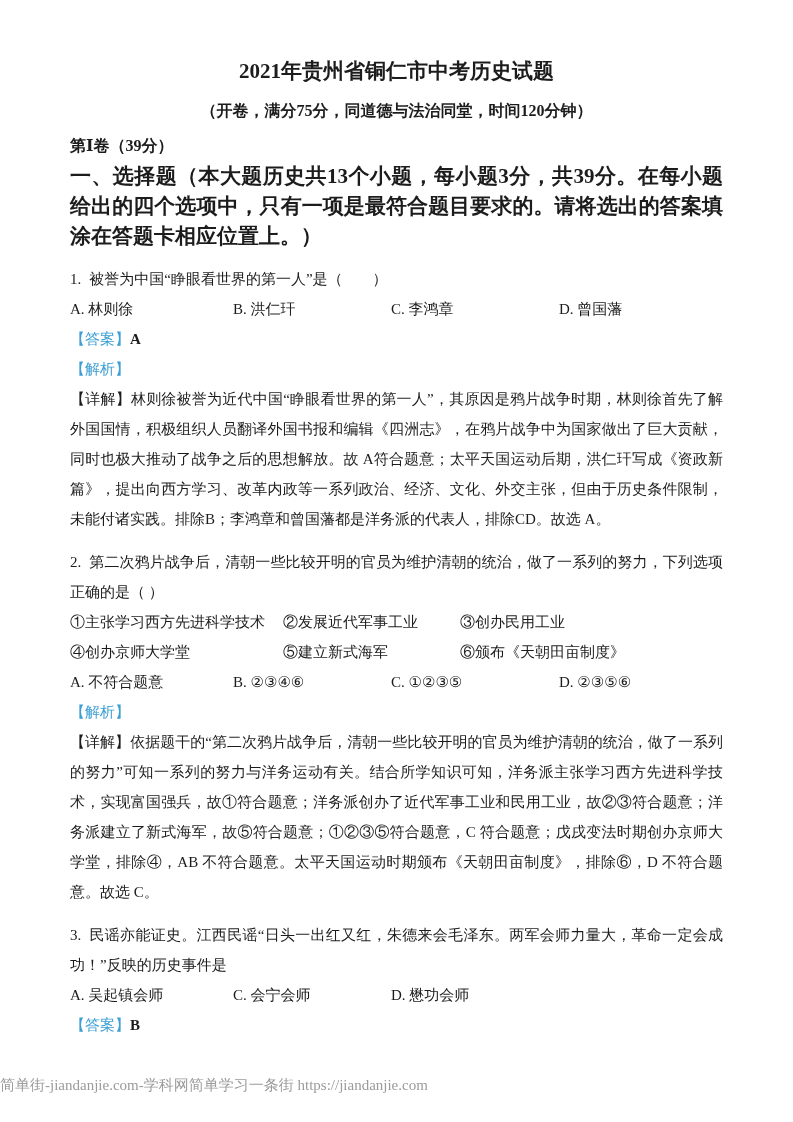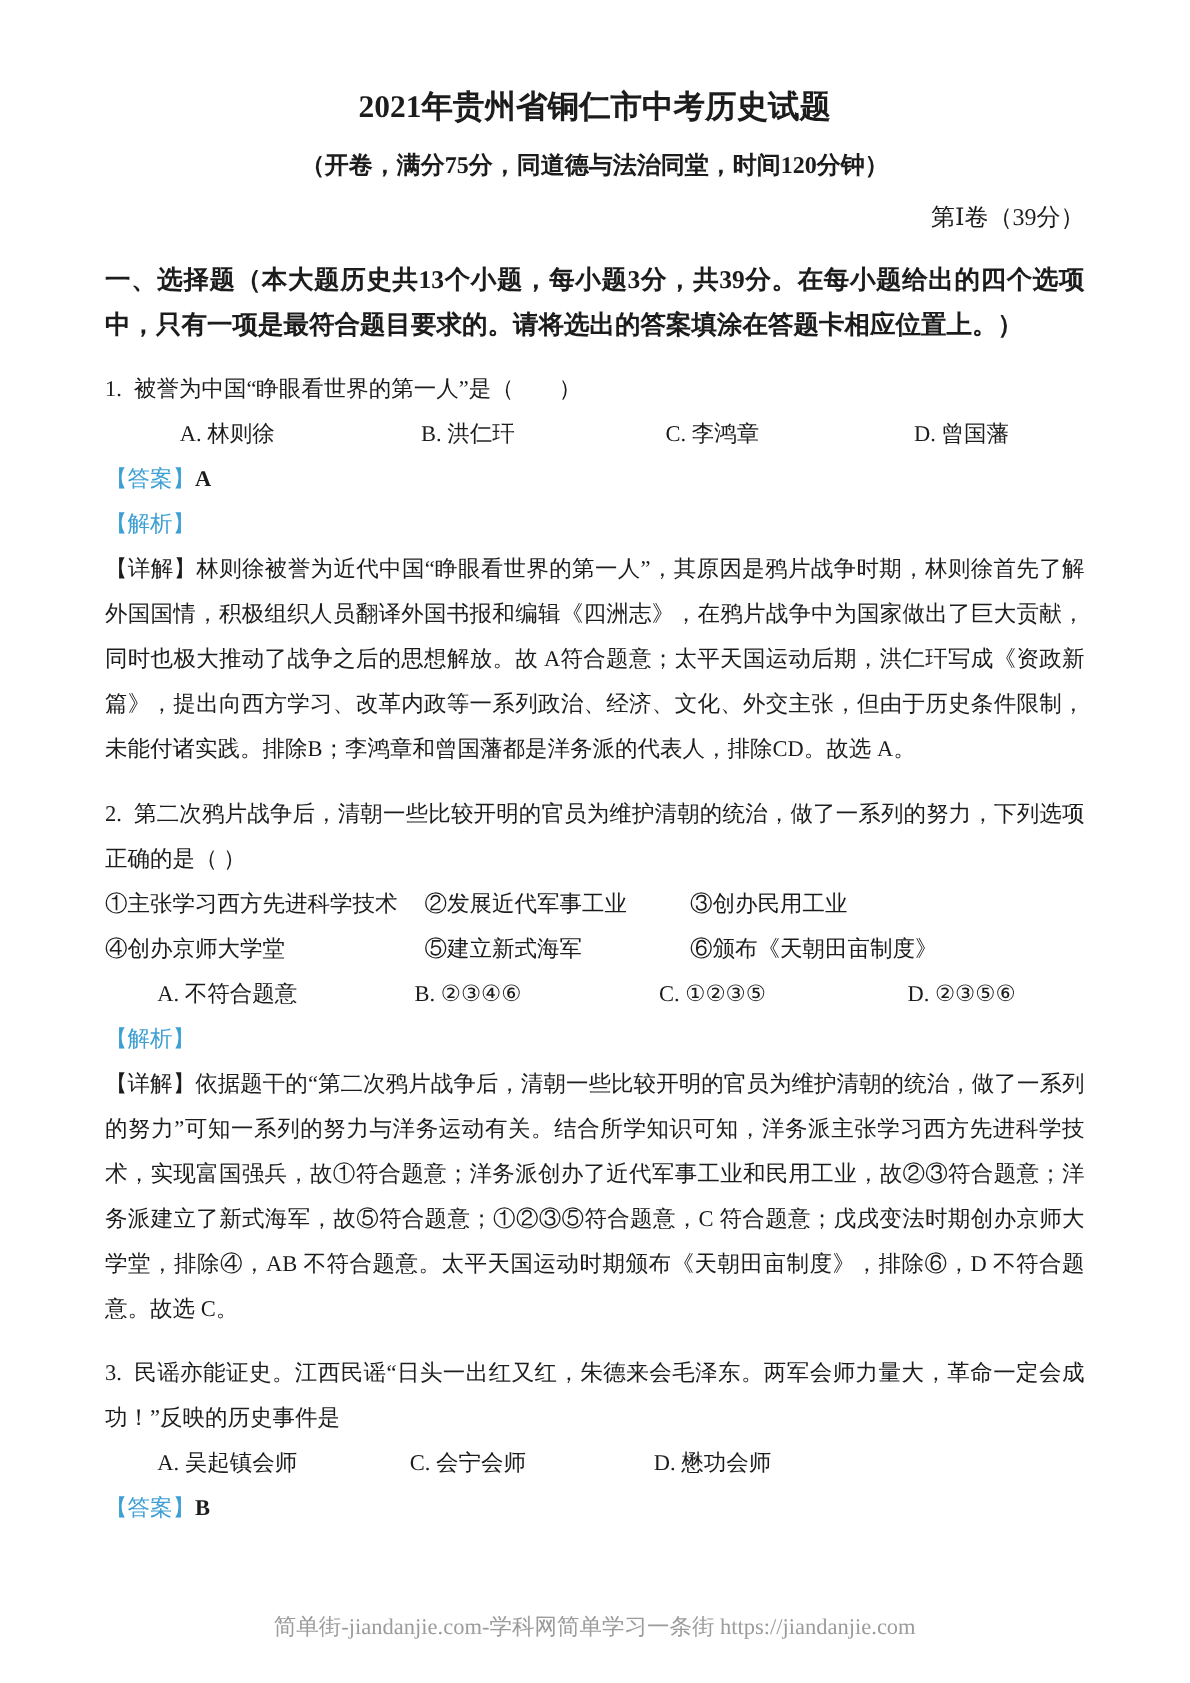--- a/index.html
+++ b/index.html
@@ -12,32 +12,32 @@
   .page {
     position: relative; width: 793px; height: 1122px;
     padding: 56px 70px 0 70px; overflow: hidden; background: #ffffff;
   }
   p { line-height: 30px; text-align: justify; }
   .title {
     font-size: 21px; font-weight: bold; text-align: center;
     line-height: 30px; margin-bottom: 10px;
   }
   .subtitle { font-size: 16px; font-weight: bold; text-align: center; margin-bottom: 5px; }
-  .section-title { font-size: 16px; font-weight: normal; text-align: right; margin-bottom: 11px; }
-  .instructions { font-weight: bold; font-size: 17px; }
+  .section-title { font-size: 16px; font-weight: bold; text-align: left; margin-bottom: 0; }
+  .instructions { font-weight: bold; font-size: 21px; }
   .question { margin-top: 13px; }
   .q-num { margin-right: 8px; }
-  .options-row { display: grid; grid-template-columns: 163px 158px 168px 1fr; line-height: 30px; text-align: center; }
+  .options-row { display: grid; grid-template-columns: 163px 158px 168px 1fr; line-height: 30px; }
   .items-row { display: grid; grid-template-columns: 213px 177px 1fr; line-height: 30px; }
   .accent { color: var(--accent, #3d9fd3); }
   .answer-value { font-weight: bold; }
   .detail-label { }
   .footer {
     position: absolute; left: 0; right: 0; bottom: 26px;
-    text-align: center; color: #9b9b9b; font-size: 15px; line-height: 22px;
+    text-align: left; color: #9b9b9b; font-size: 15px; line-height: 22px;
   }
 </style>
 </head>
 <body>
 
 <div class="page">
 
   <h1 class="title">2021年贵州省铜仁市中考历史试题</h1>
   <p class="subtitle">（开卷，满分75分，同道德与法治同堂，时间120分钟）</p>
   <p class="section-title">第Ⅰ卷（39分）</p>

